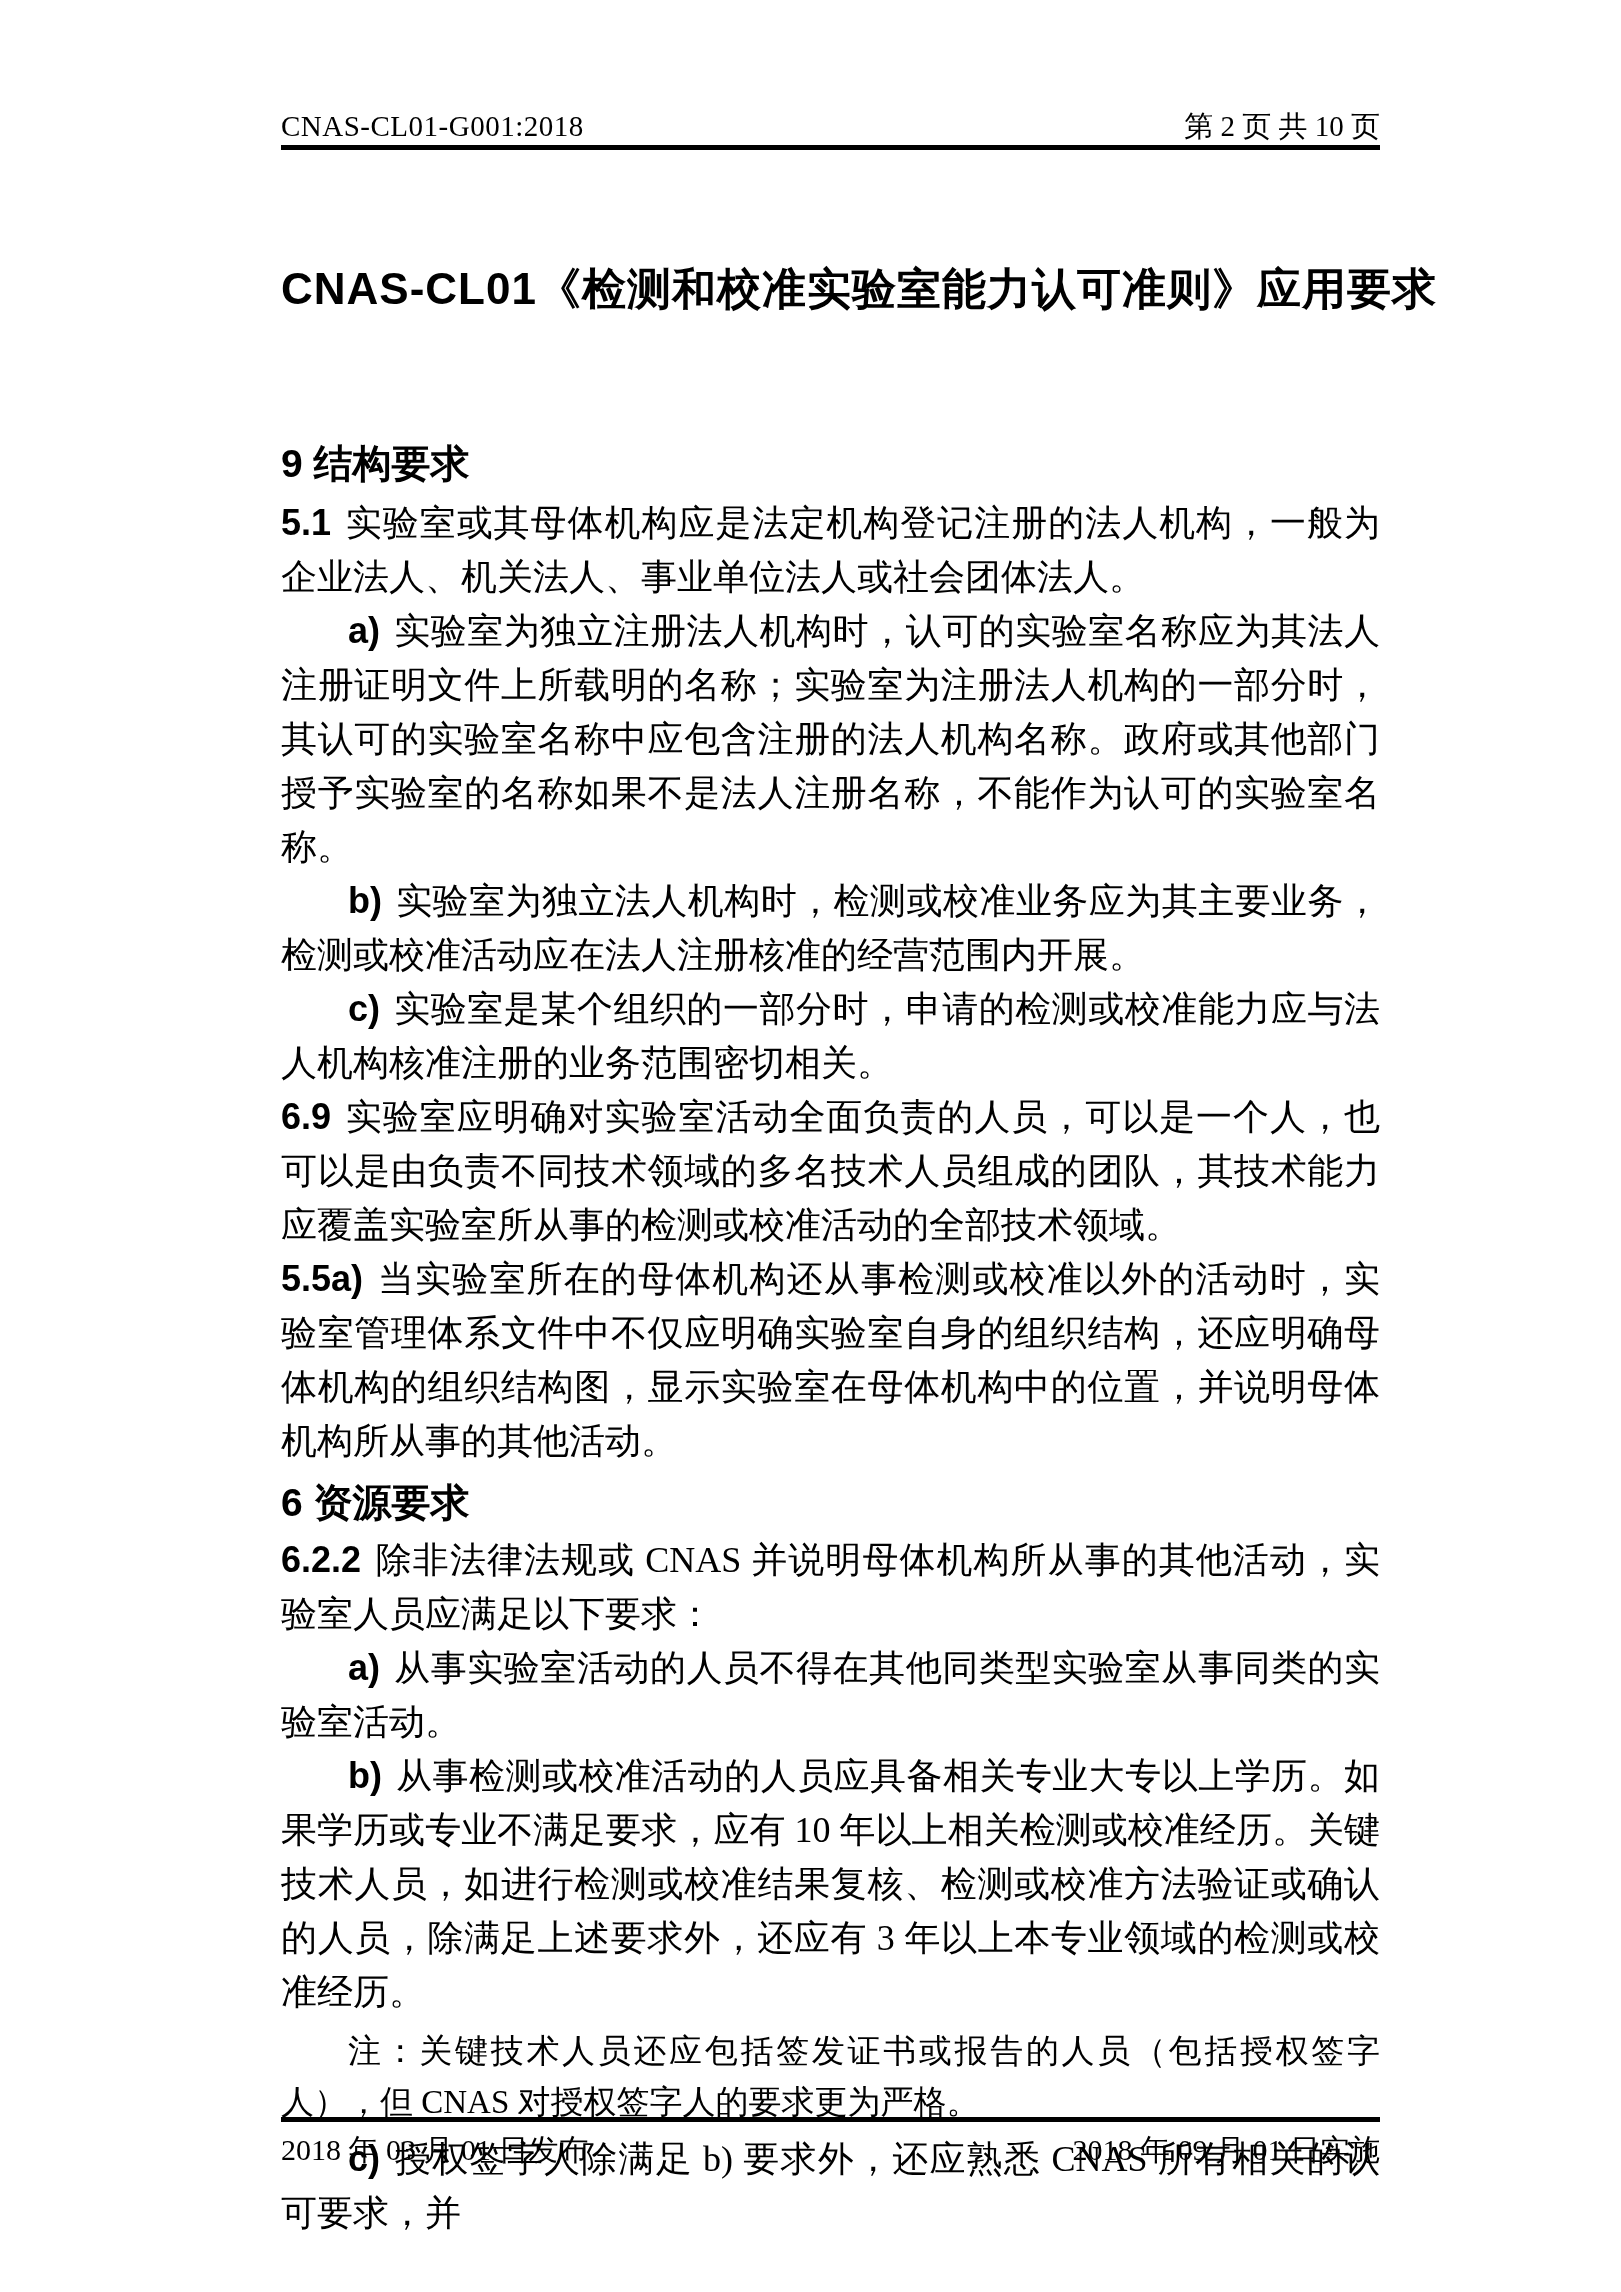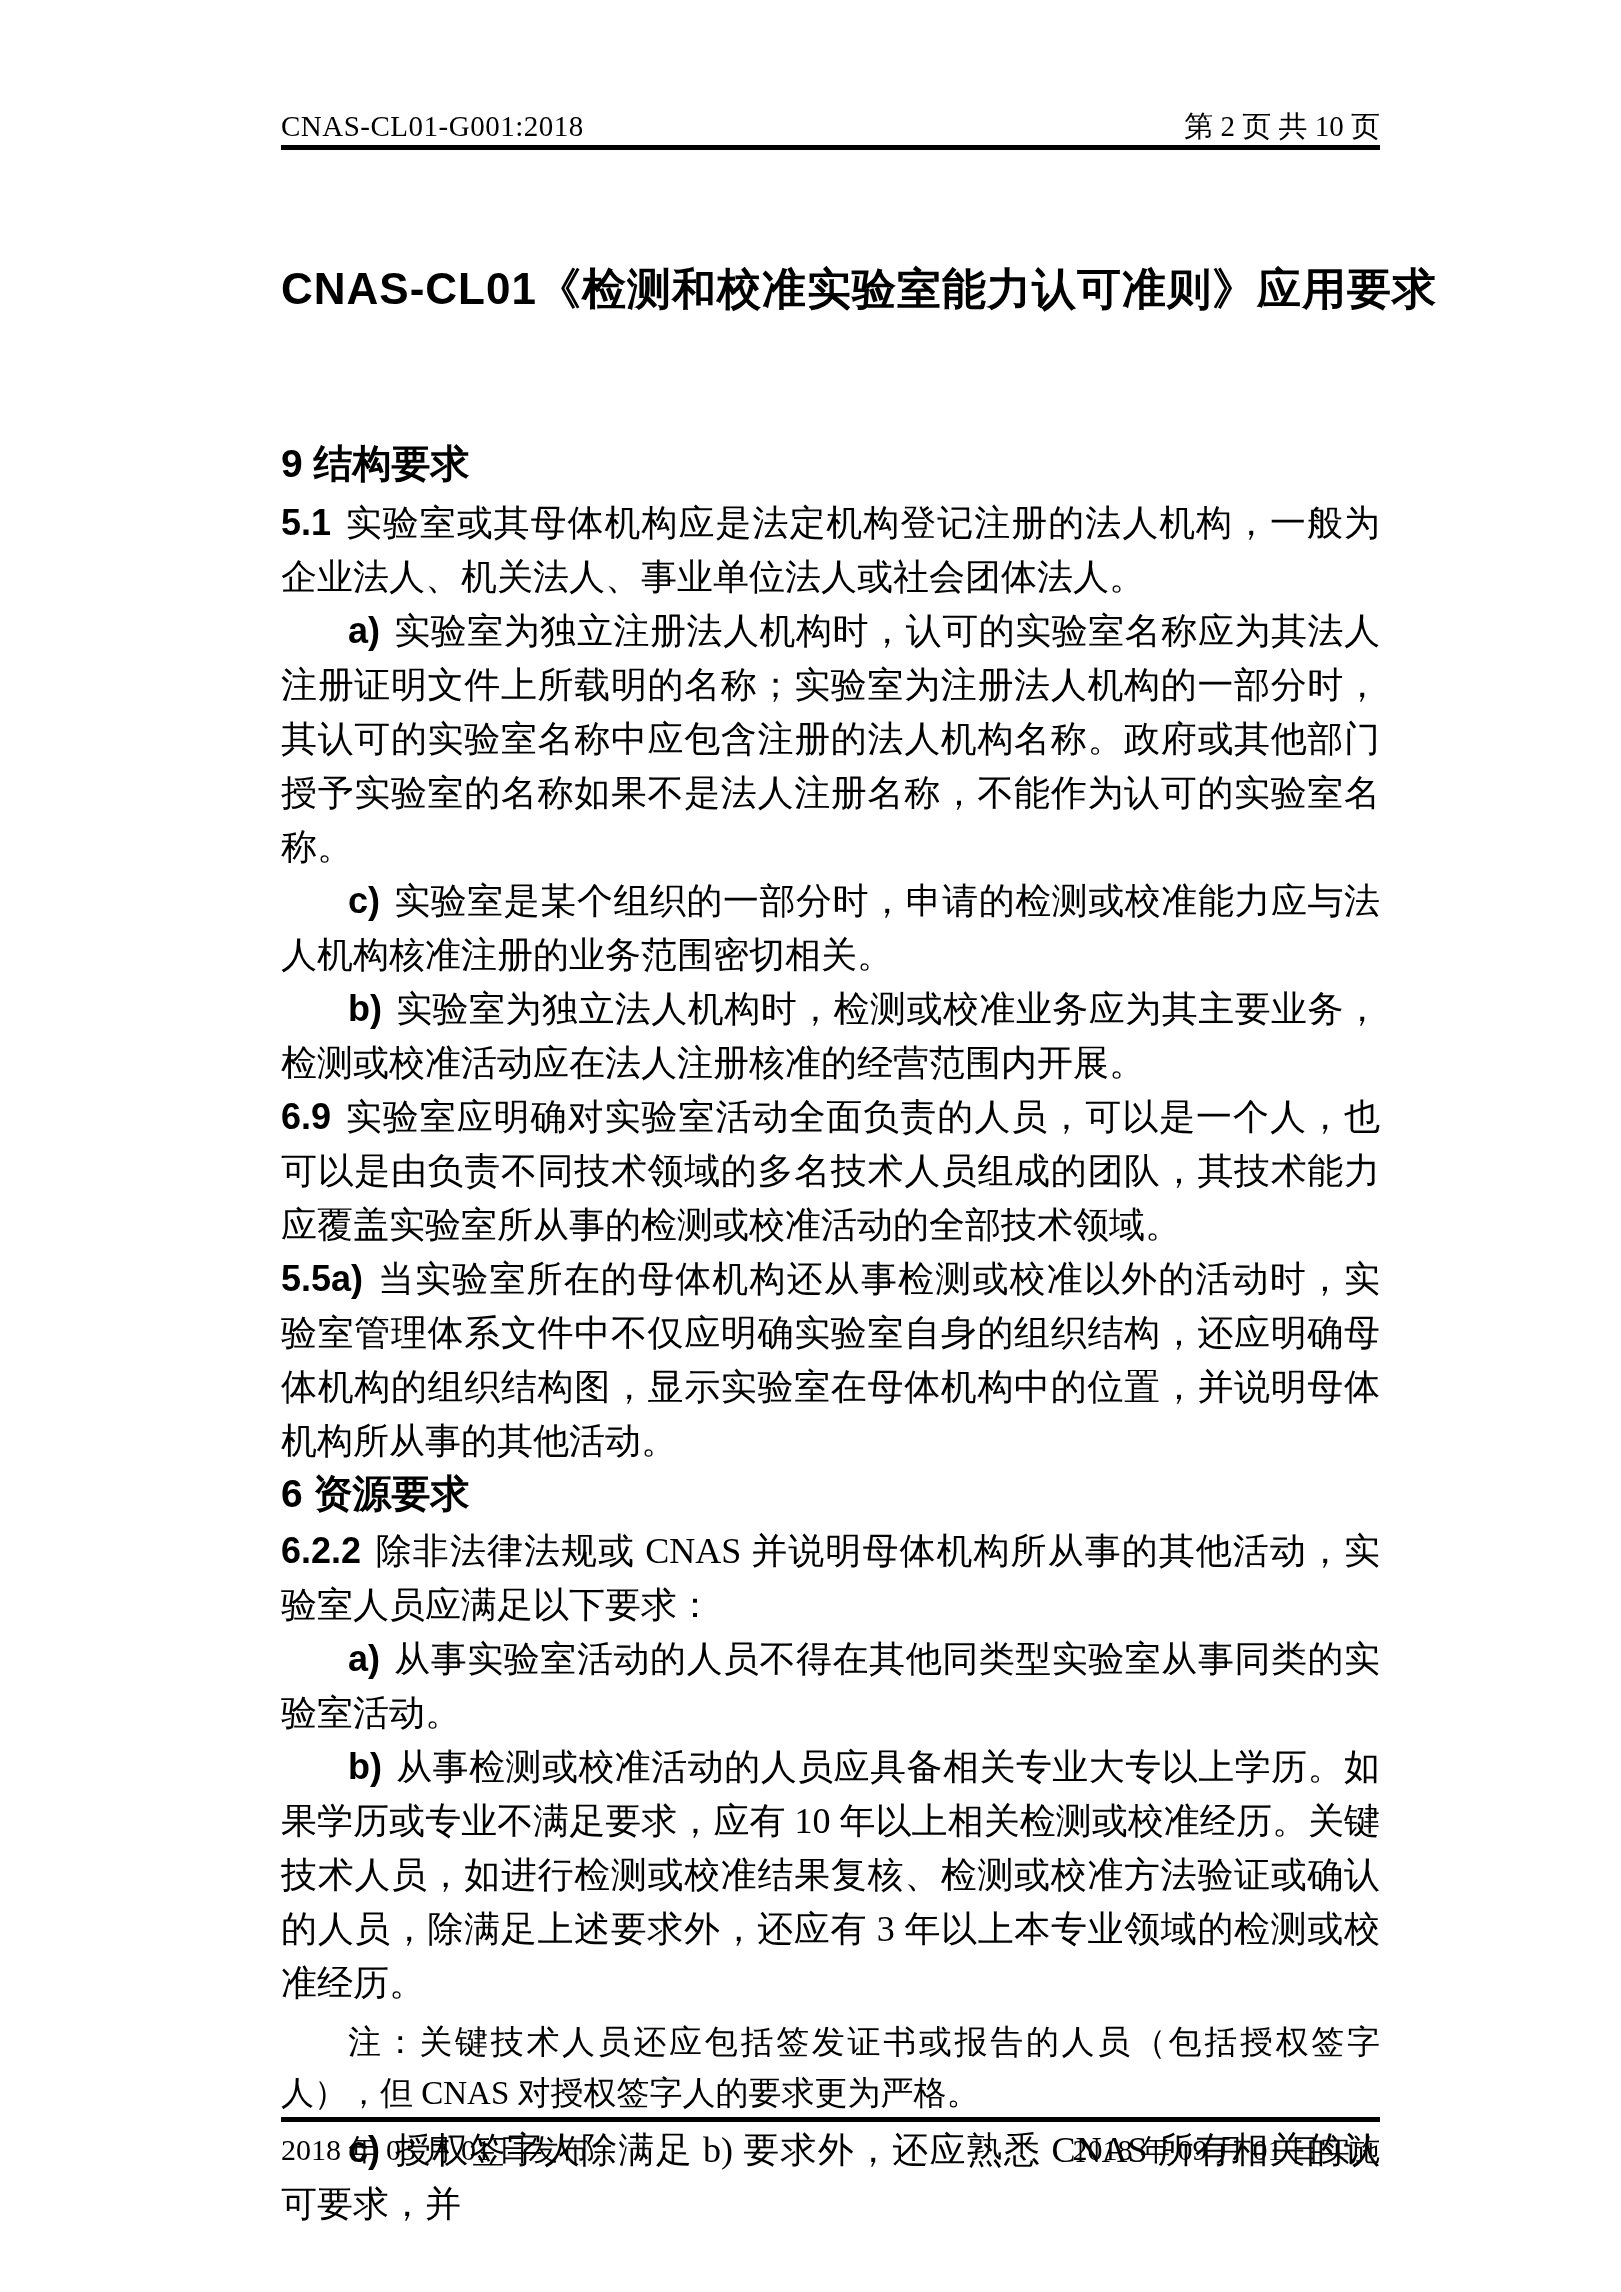--- a/index.html
+++ b/index.html
@@ -52,21 +52,21 @@
     white-space: nowrap;
   }
   .h-section {
     font-family: "Liberation Sans", sans-serif;
     font-weight: bold;
     font-size: 39px;
     line-height: 49px;
     margin: 0;
   }
   #h-5 { margin-top: 125px; margin-bottom: 7.8px; }
-  #h-6 { margin-top: 1px; margin-bottom: 5.9px; }
+  #h-6 { margin-top: 10px; margin-bottom: 5.9px; }
   .h-sub {
     font-family: "Liberation Sans", sans-serif;
     font-weight: bold;
     font-size: 37px;
     line-height: 45px;
     margin: 3.9px 0 7.8px 0;
   }
   p.body-para {
     margin: 0;
     font-size: 36px;
@@ -117,23 +117,23 @@
   <div class="content">
 
     <h1 class="doc-title">CNAS-CL01《检测和校准实验室能力认可准则》应用要求</h1>
 
     <h2 class="h-section" id="h-5">9 结构要求</h2>
 
     <p class="body-para"><span class="prefix">5.1</span><span>实验室或其母体机构应是法定机构登记注册的法人机构，一般为企业法人、机关法人、事业单位法人或社会团体法人。</span></p>
 
     <p class="body-para indent"><span class="prefix">a)</span><span>实验室为独立注册法人机构时，认可的实验室名称应为其法人注册证明文件上所载明的名称；实验室为注册法人机构的一部分时，其认可的实验室名称中应包含注册的法人机构名称。政府或其他部门授予实验室的名称如果不是法人注册名称，不能作为认可的实验室名称。</span></p>
 
+    <p class="body-para indent"><span class="prefix">b)</span><span>实验室为独立法人机构时，检测或校准业务应为其主要业务，检测或校准活动应在法人注册核准的经营范围内开展。</span></p>
+
     <p class="body-para indent"><span class="prefix">c)</span><span>实验室是某个组织的一部分时，申请的检测或校准能力应与法人机构核准注册的业务范围密切相关。</span></p>
-
-    <p class="body-para indent"><span class="prefix">b)</span><span>实验室为独立法人机构时，检测或校准业务应为其主要业务，检测或校准活动应在法人注册核准的经营范围内开展。</span></p>
 
     <p class="body-para"><span class="prefix">6.9</span><span>实验室应明确对实验室活动全面负责的人员，可以是一个人，也可以是由负责不同技术领域的多名技术人员组成的团队，其技术能力应覆盖实验室所从事的检测或校准活动的全部技术领域。</span></p>
 
     <p class="body-para"><span class="prefix">5.5a)</span><span>当实验室所在的母体机构还从事检测或校准以外的活动时，实验室管理体系文件中不仅应明确实验室自身的组织结构，还应明确母体机构的组织结构图，显示实验室在母体机构中的位置，并说明母体机构所从事的其他活动。</span></p>
 
     <h2 class="h-section" id="h-6">6 资源要求</h2>
 
 
     <p class="body-para"><span class="prefix">6.2.2</span><span>除非法律法规或 CNAS 并说明母体机构所从事的其他活动，实验室人员应满足以下要求：</span></p>
 

